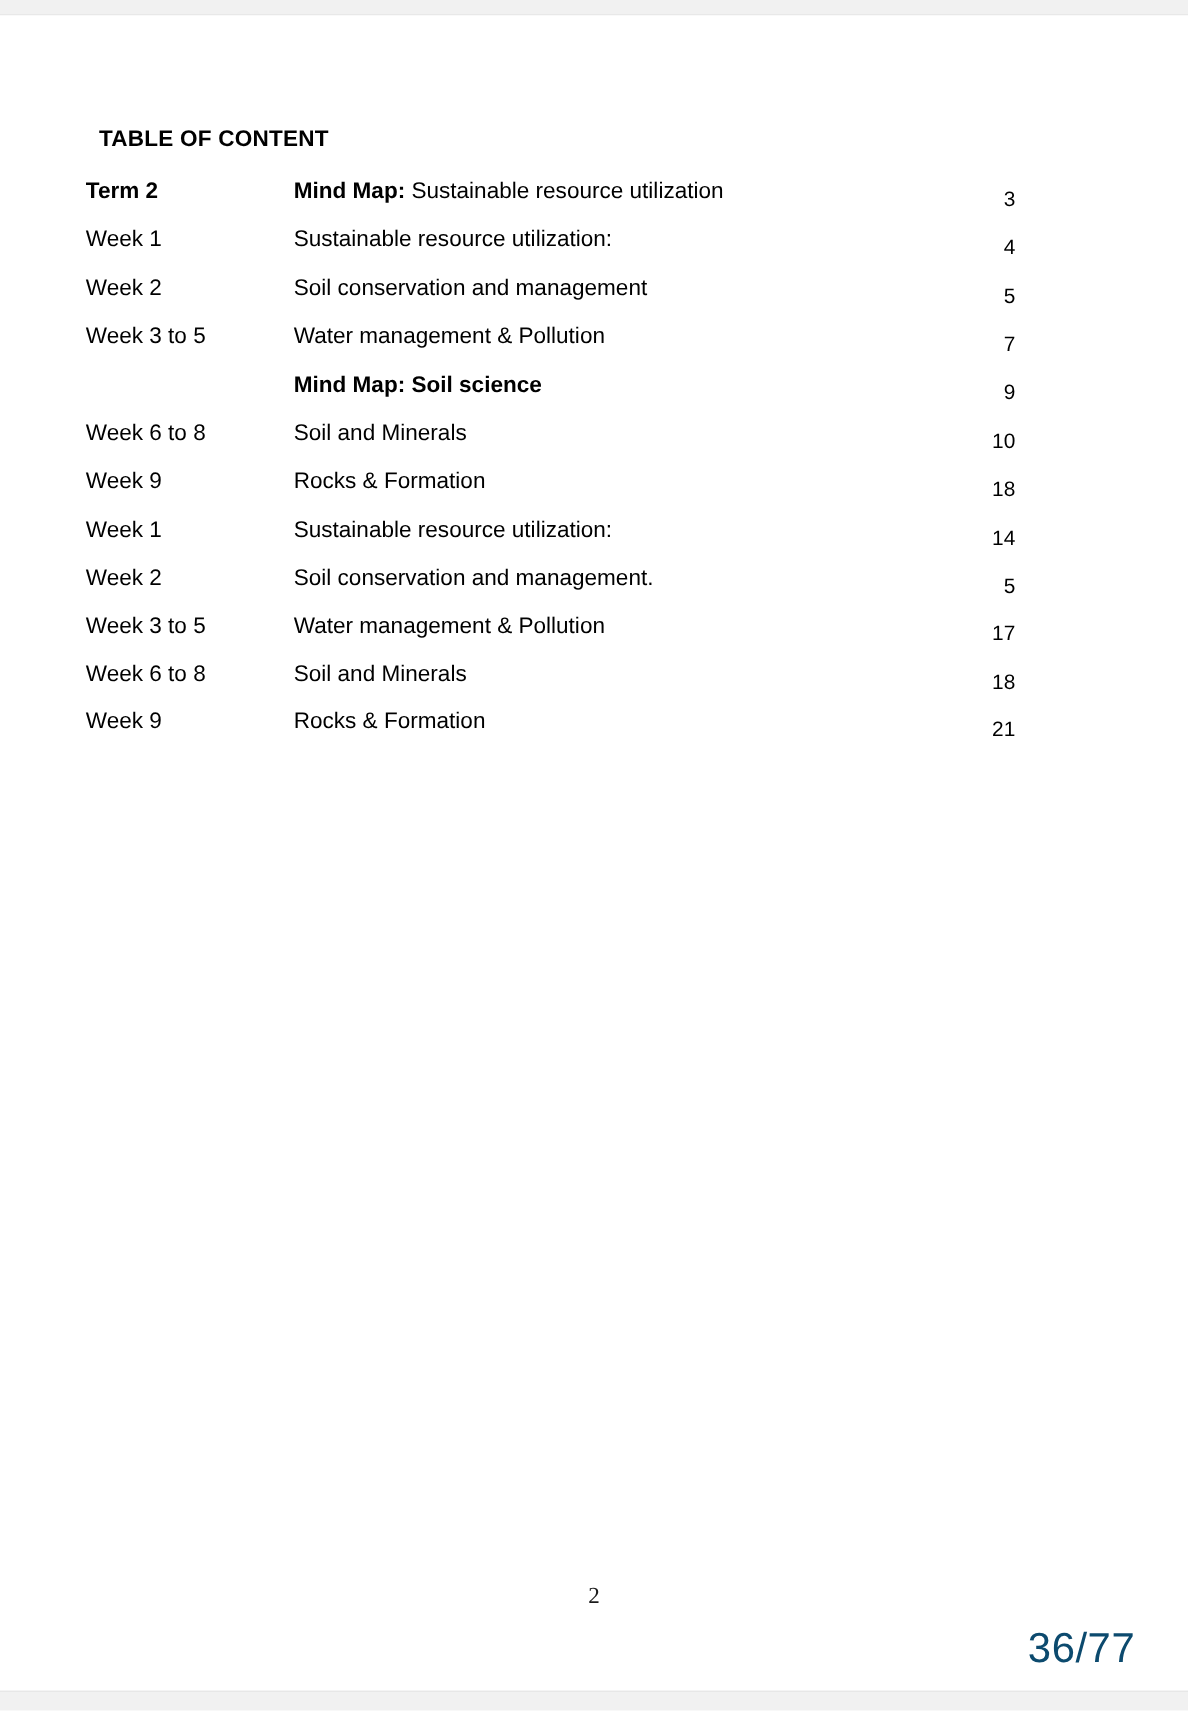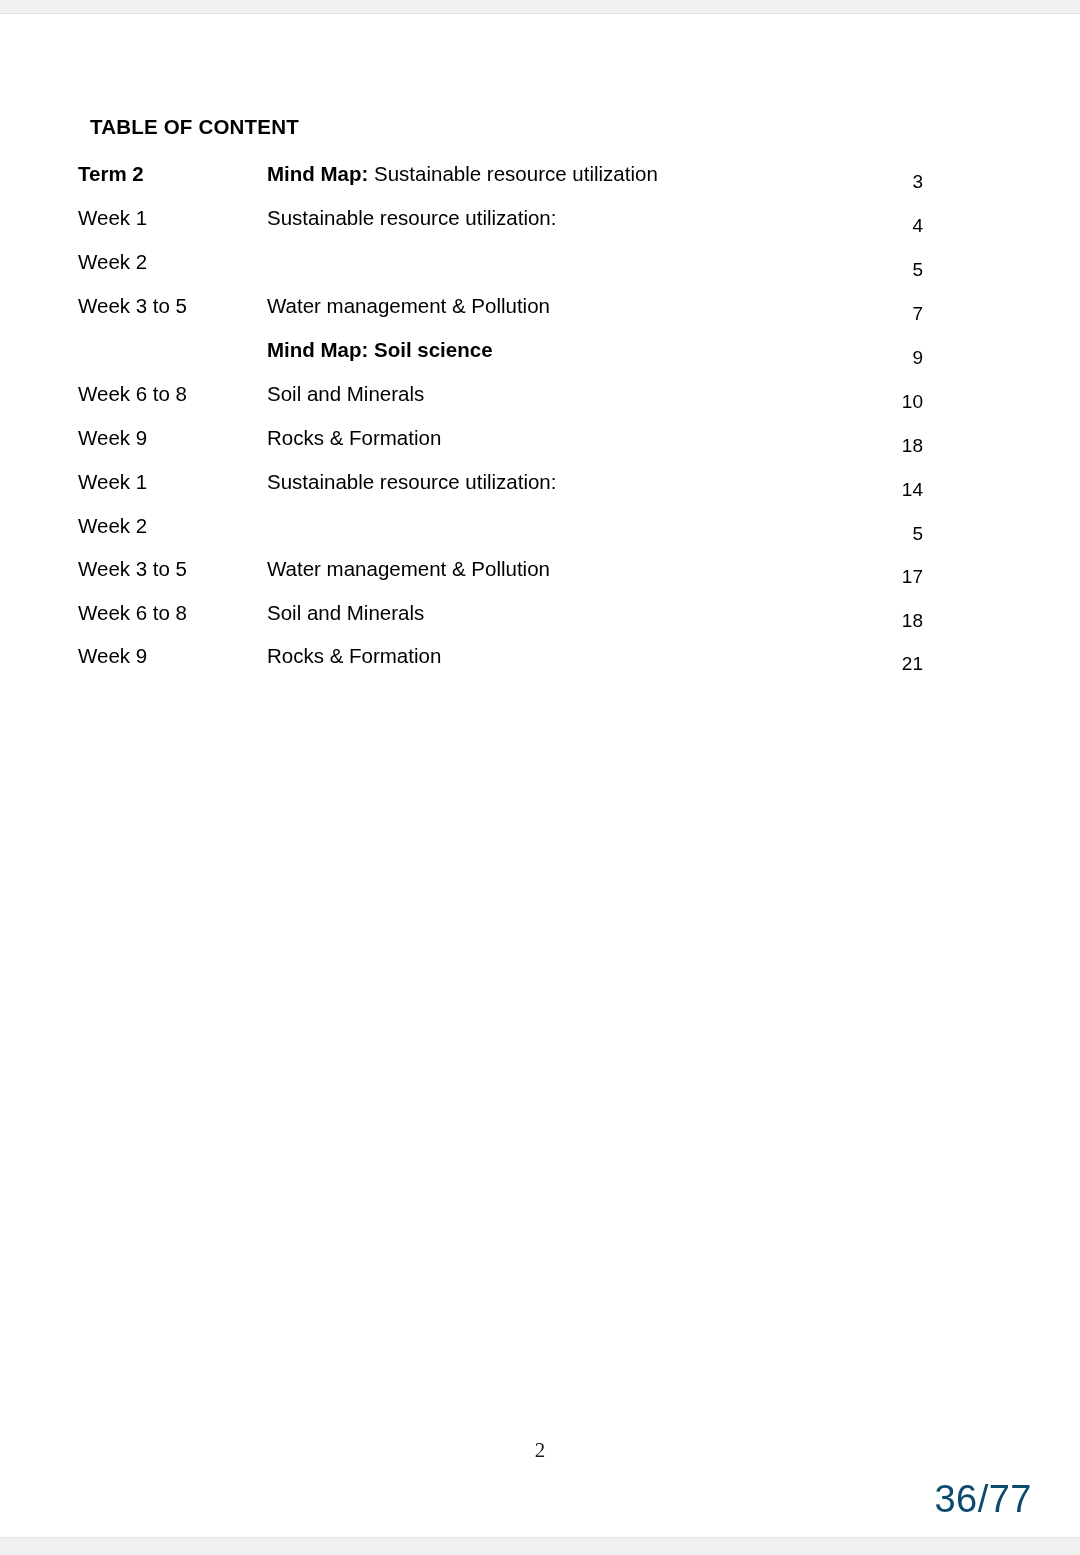--- a/index.html
+++ b/index.html
@@ -140,20 +140,21 @@
         <div class="col-title"><span class="title-lead">Mind Map:</span><span class="title-rest"> Sustainable resource utilization</span></div>
         <div class="col-page">3</div>
       </div>
       <div class="toc-row">
         <div class="col-term">Week 1</div>
         <div class="col-title"><span class="title-lead"></span><span class="title-rest">Sustainable resource utilization:</span></div>
         <div class="col-page">4</div>
       </div>
       <div class="toc-row">
         <div class="col-term">Week 2</div>
+        <div class="col-title"><span class="title-lead"></span><span class="title-rest">Soil conservation and management</span></div>
         <div class="col-page">5</div>
       </div>
       <div class="toc-row">
         <div class="col-term">Week 3 to 5</div>
         <div class="col-title"><span class="title-lead"></span><span class="title-rest">Water management &amp; Pollution</span></div>
         <div class="col-page">7</div>
       </div>
       <div class="toc-row">
         <div class="col-term"></div>
         <div class="col-title"><span class="title-lead">Mind Map: Soil science</span><span class="title-rest"></span></div>
@@ -169,20 +170,21 @@
         <div class="col-title"><span class="title-lead"></span><span class="title-rest">Rocks &amp; Formation</span></div>
         <div class="col-page">18</div>
       </div>
       <div class="toc-row tight">
         <div class="col-term">Week 1</div>
         <div class="col-title"><span class="title-lead"></span><span class="title-rest">Sustainable resource utilization:</span></div>
         <div class="col-page">14</div>
       </div>
       <div class="toc-row tight">
         <div class="col-term">Week 2</div>
+        <div class="col-title"><span class="title-lead"></span><span class="title-rest">Soil conservation and management.</span></div>
         <div class="col-page">5</div>
       </div>
       <div class="toc-row tight">
         <div class="col-term">Week 3 to 5</div>
         <div class="col-title"><span class="title-lead"></span><span class="title-rest">Water management &amp; Pollution</span></div>
         <div class="col-page">17</div>
       </div>
       <div class="toc-row tight">
         <div class="col-term">Week 6 to 8</div>
         <div class="col-title"><span class="title-lead"></span><span class="title-rest">Soil and Minerals</span></div>

